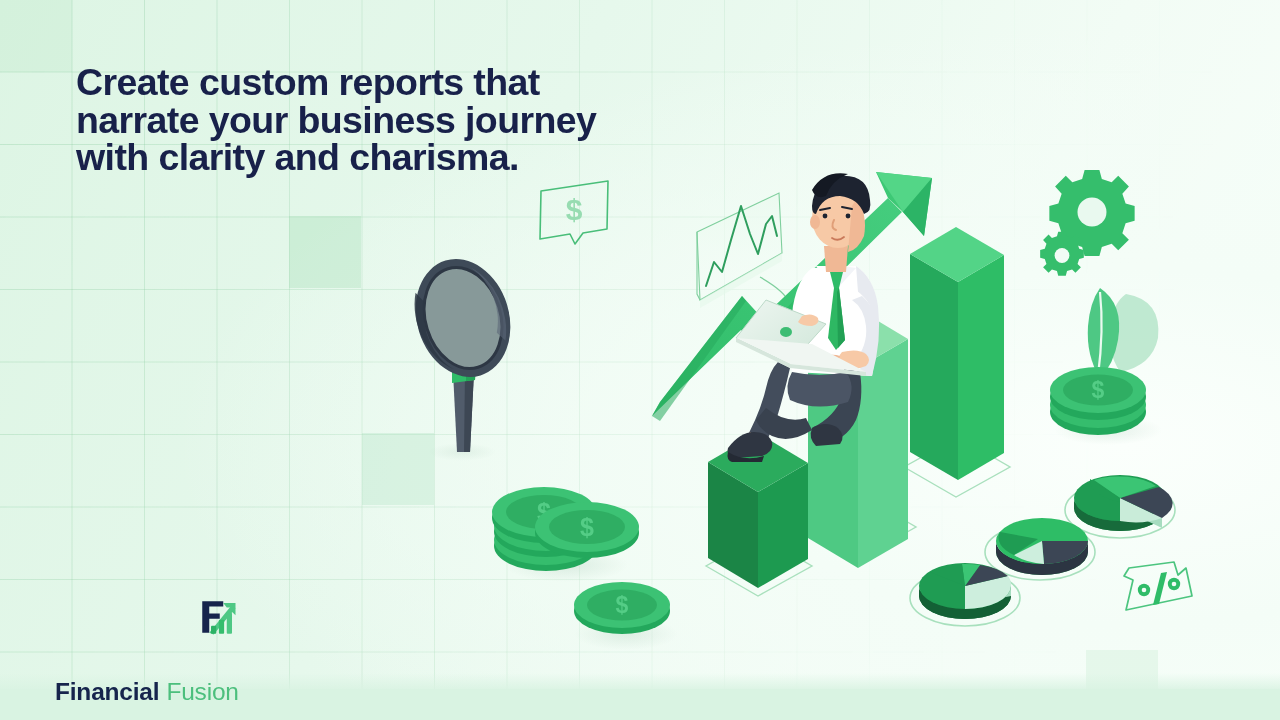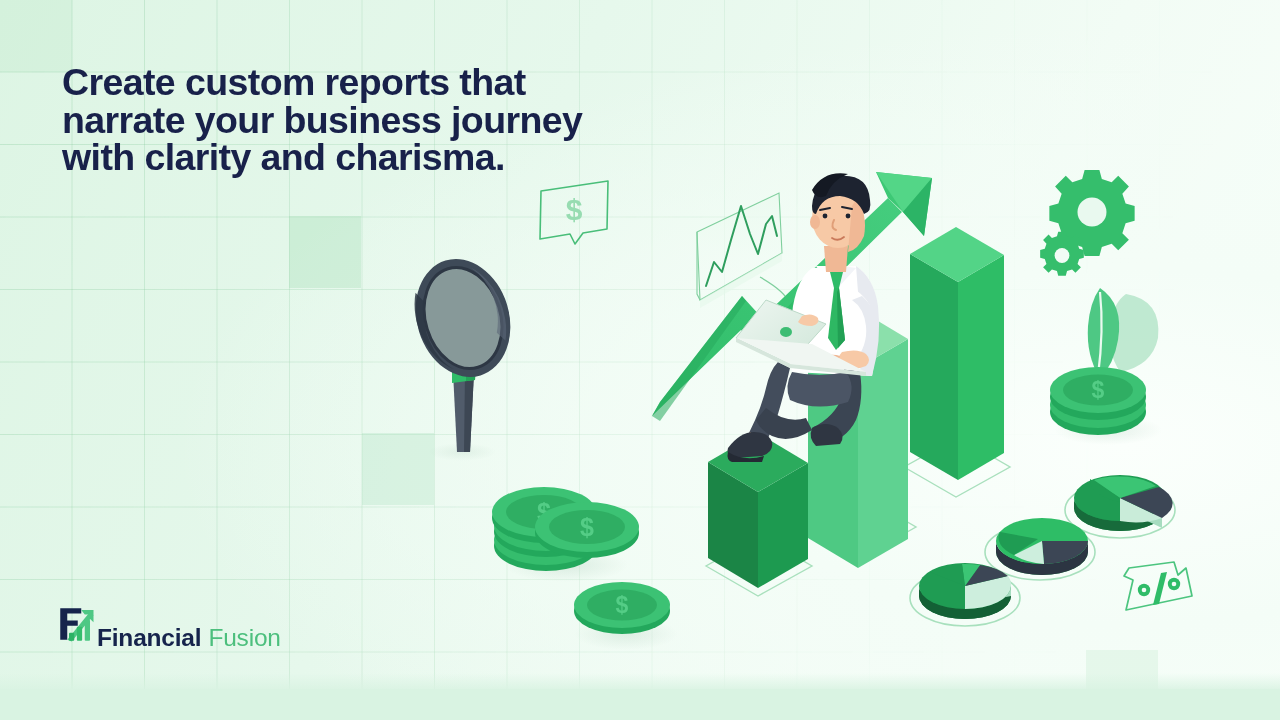--- a/index.html
+++ b/index.html
@@ -44,34 +44,34 @@
     position:absolute; left:0; right:0; bottom:0; height:31px;
     background:#d9f3e2;
   }
   .ground-soft{
     position:absolute; left:0; right:0; bottom:31px; height:16px;
     background:linear-gradient(to bottom, rgba(217,243,226,0), rgba(217,243,226,.85));
   }
 
   
   .headline{
-    position:absolute; left:62px; top:64px;
+    position:absolute; left:76px; top:64px;
     width:620px;
     font-size:37.5px;
     line-height:1.0;
     font-weight:bold;
     letter-spacing:-0.6px;
     color:#18214a;
     white-space:pre-line;
   }
 
   
   .logo{
     position:absolute; left:55px; top:596px;
-    display:flex; align-items:center; 
+    display:flex; align-items:flex-end; gap:12px;flex-direction:column;
   }
   .logo-mark{ width:42px; height:42px; display:block; }
   .logo-text{
     font-size:24.5px; font-weight:bold; letter-spacing:-0.2px;
     display:flex; gap:7px; align-items:baseline;
   }
   .logo-a{ color:#16244c; }
   .logo-b{ color:#4cbf7d; font-weight:normal;margin-top:28px; }
 
   

